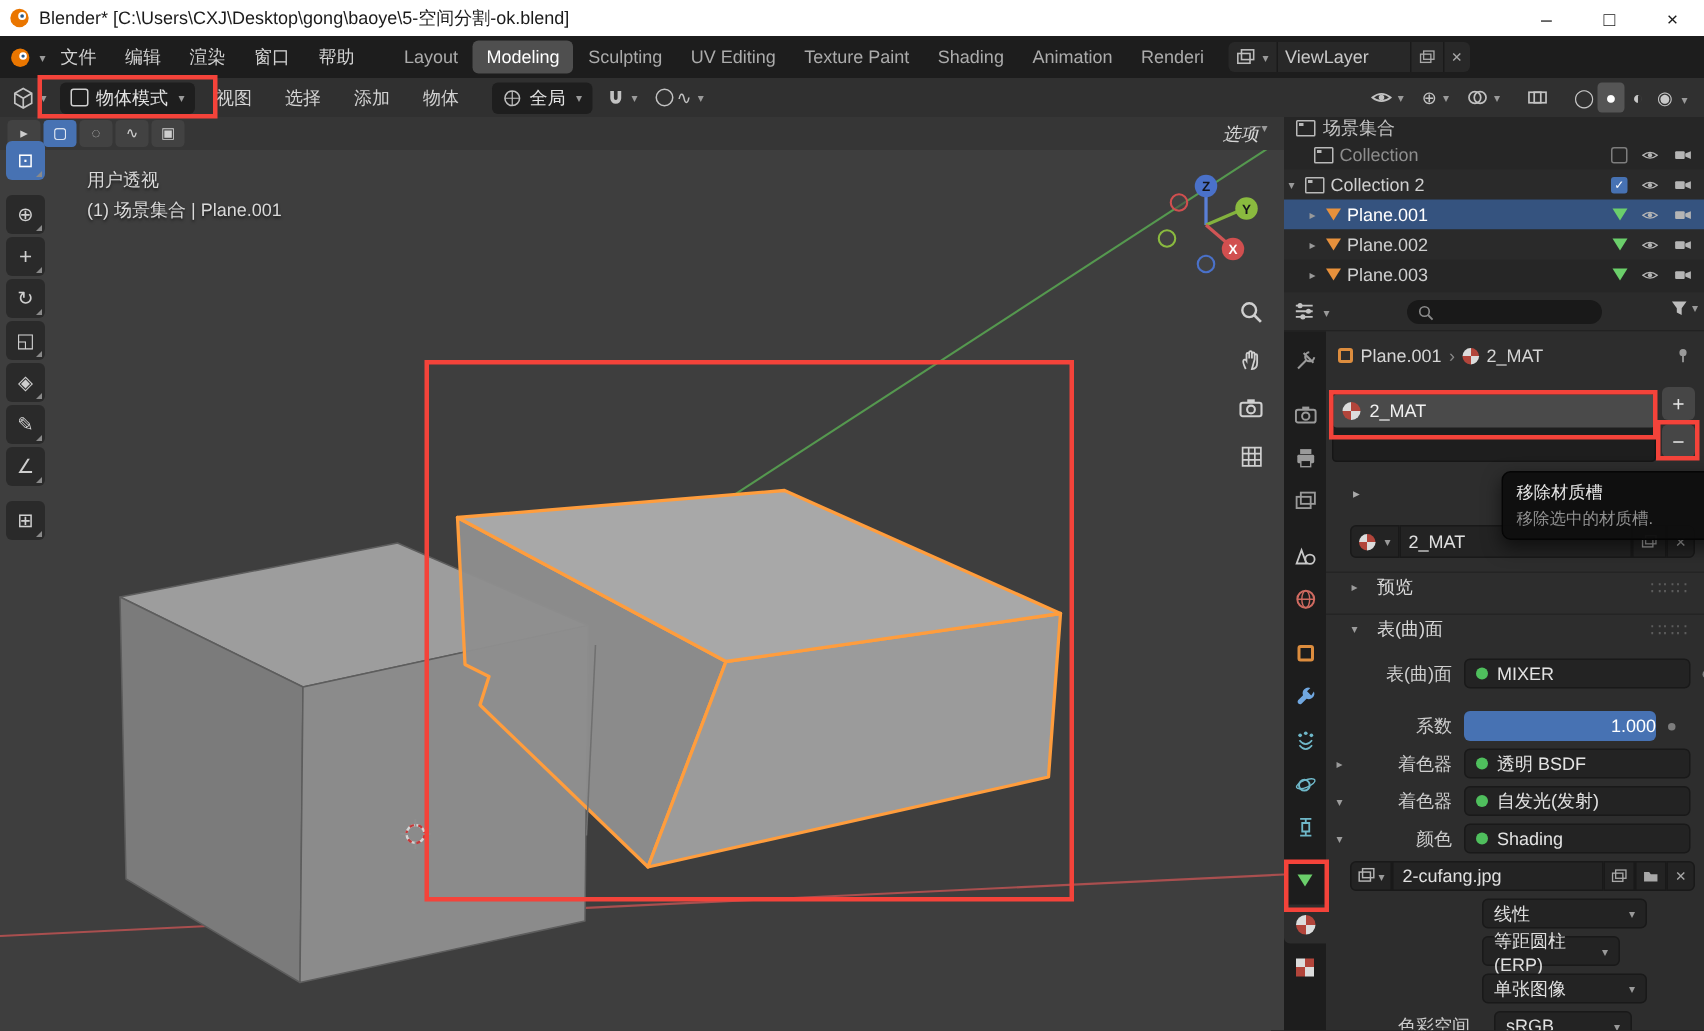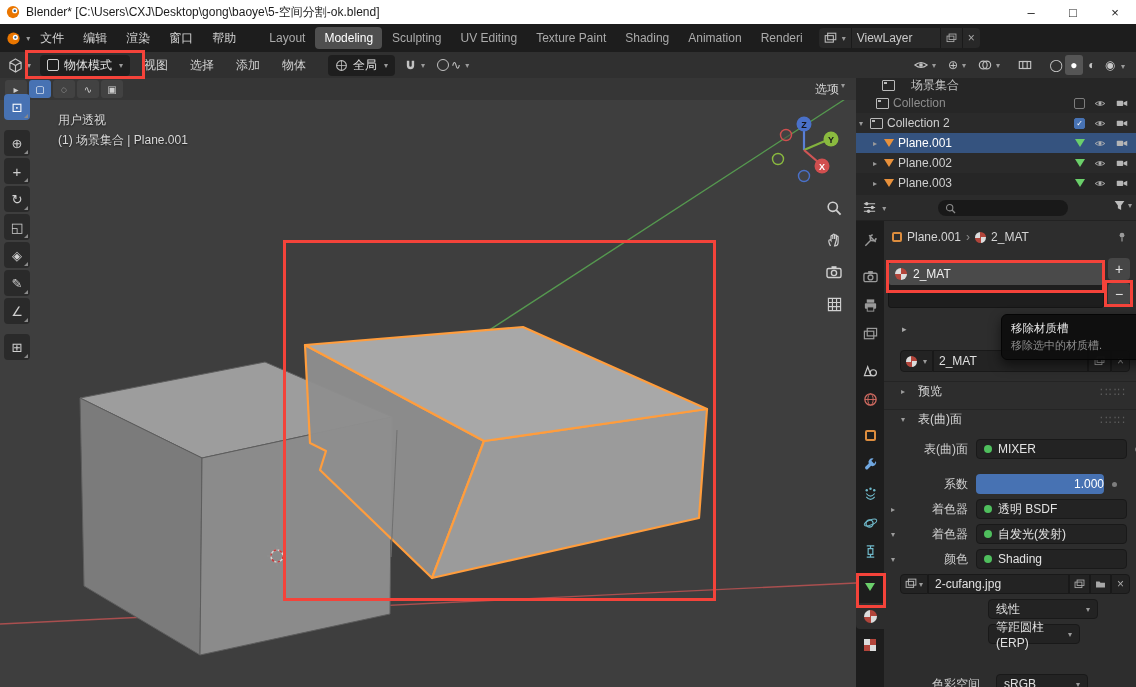--- a/index.html
+++ b/index.html
@@ -32,36 +32,36 @@
   .hicon{display:flex;align-items:center;gap:2px;color:#c2c2c2;padding:0 3px;}
   .sph{font-size:12px;color:#c8c8c8;width:18px;height:20px;display:flex;align-items:center;justify-content:center;border-radius:3px;}
   .sph.active{background:#555555;color:#fff;}
   
   .viewport{position:absolute;left:0;top:78px;width:856px;height:609px;background:#3e3e3e;overflow:hidden;}
   .toolsettings{position:absolute;left:0;top:0;width:100%;height:22px;background:#363636;display:flex;
                 align-items:center;gap:2px;padding:0 5px;box-sizing:border-box;z-index:5;}
   .ts-btn{width:22px;height:18px;background:#424242;border-radius:3px;display:flex;align-items:center;
           justify-content:center;color:#cdcdcd;font-size:10px;}
   .ts-btn.active{background:#4772b3;color:#fff;}
-  .options-btn{margin-left:auto;display:flex;align-items:flex-start;color:#d5d5d5;padding:0 6px;}
+  .options-btn{margin-left:auto;display:flex;align-items:flex-start;color:#d5d5d5;padding:0 6px;font-style:italic;}
   .scene-svg{position:absolute;left:0;top:0;z-index:1;}
   .vp-overlay{position:absolute;left:58px;top:32px;z-index:4;color:#d9d9d9;text-shadow:0 1px 2px rgba(0,0,0,.6);line-height:20px;}
   .left-toolbar{position:absolute;left:4px;top:16px;z-index:6;display:flex;flex-direction:column;gap:2px;}
   .tool-btn{width:26px;height:26px;background:rgba(40,40,40,.88);border-radius:4px;display:flex;align-items:center;
             justify-content:center;color:#cfcfcf;font-size:13px;position:relative;}
   .tool-btn.gap{margin-top:8px;}
   .tool-btn.active{background:#4772b3;color:#fff;}
   .tool-btn::after{content:"";position:absolute;right:2px;bottom:2px;border-left:4px solid transparent;border-bottom:4px solid #8a8a8a;}
   .vp-side{position:absolute;left:824px;top:120px;z-index:6;display:flex;flex-direction:column;gap:12px;color:#d0d0d0;}
   .vp-side .vbtn{width:20px;height:20px;display:flex;align-items:center;justify-content:center;}
   .gz{font-size:9px;text-anchor:middle;fill:#15151a;font-weight:bold;}
   
   .rightcol{position:absolute;left:856px;top:78px;width:280px;height:609px;background:#262626;}
   .outliner{position:absolute;left:0;top:0;width:100%;height:117px;background:#262626;}
-  .ol-header{height:15px;display:flex;align-items:center;gap:16px;padding-left:26px;color:#c3c3c3;}
+  .ol-header{height:15px;display:flex;align-items:center;gap:5px;padding-left:8px;color:#c3c3c3;}
   .ol-row{height:20px;display:flex;align-items:center;gap:4px;box-sizing:border-box;}
   .ol-row:nth-child(odd){background:#2a2a2a;}
   .ol-row.sel{background:#35537f;}
   .ol-caret{width:10px;color:#9a9a9a;font-size:8px;text-align:center;}
   .ol-label{color:#cfcfcf;}
   .ol-label.dim{color:#8d8d8d;}
   .ol-row.sel .ol-label{color:#ffffff;}
   .ol-right{margin-left:auto;display:flex;align-items:center;gap:8px;padding-right:7px;color:#b5b5b5;}
   .cb{width:11px;height:11px;border:1px solid #7d7d7d;border-radius:2px;box-sizing:border-box;}
   .cb.checked{background:#4772b3;border-color:#4772b3;display:flex;align-items:center;justify-content:center;}
@@ -706,20 +706,26 @@
           <div class="ddown cv" style="width:110px">
             <span>线性</span>
           </div>
         </div>
         <div class="prow" style="top:402px">
           <span style="width:104px;flex:none"></span>
           <div class="ddown cv" style="width:92px">
             <span>等距圆柱(ERP)</span>
           </div>
         </div>
+        <div class="prow" style="top:427px">
+          <span style="width:104px;flex:none"></span>
+          <div class="ddown cv" style="width:110px">
+            <span>单张图像</span>
+          </div>
+        </div>
         <div class="prow" style="top:452px">
           <span class="plabel" style="width:96px">色彩空间</span>
           <div class="ddown cv" style="width:92px;margin-left:8px">
             <span>sRGB</span>
           </div>
         </div>
       </div>
     </div>
   </div>
 

